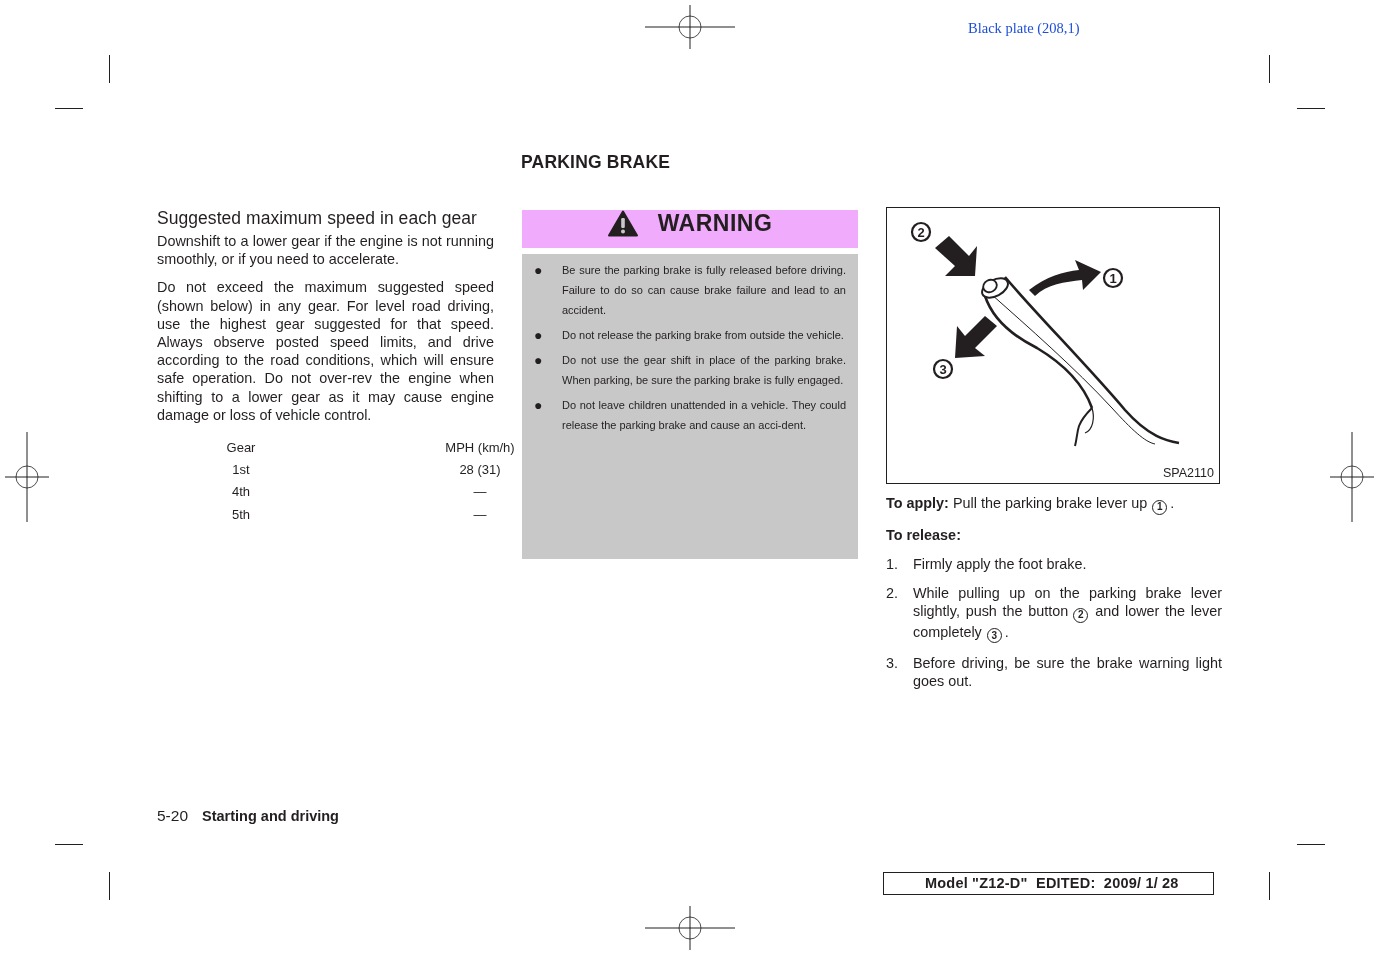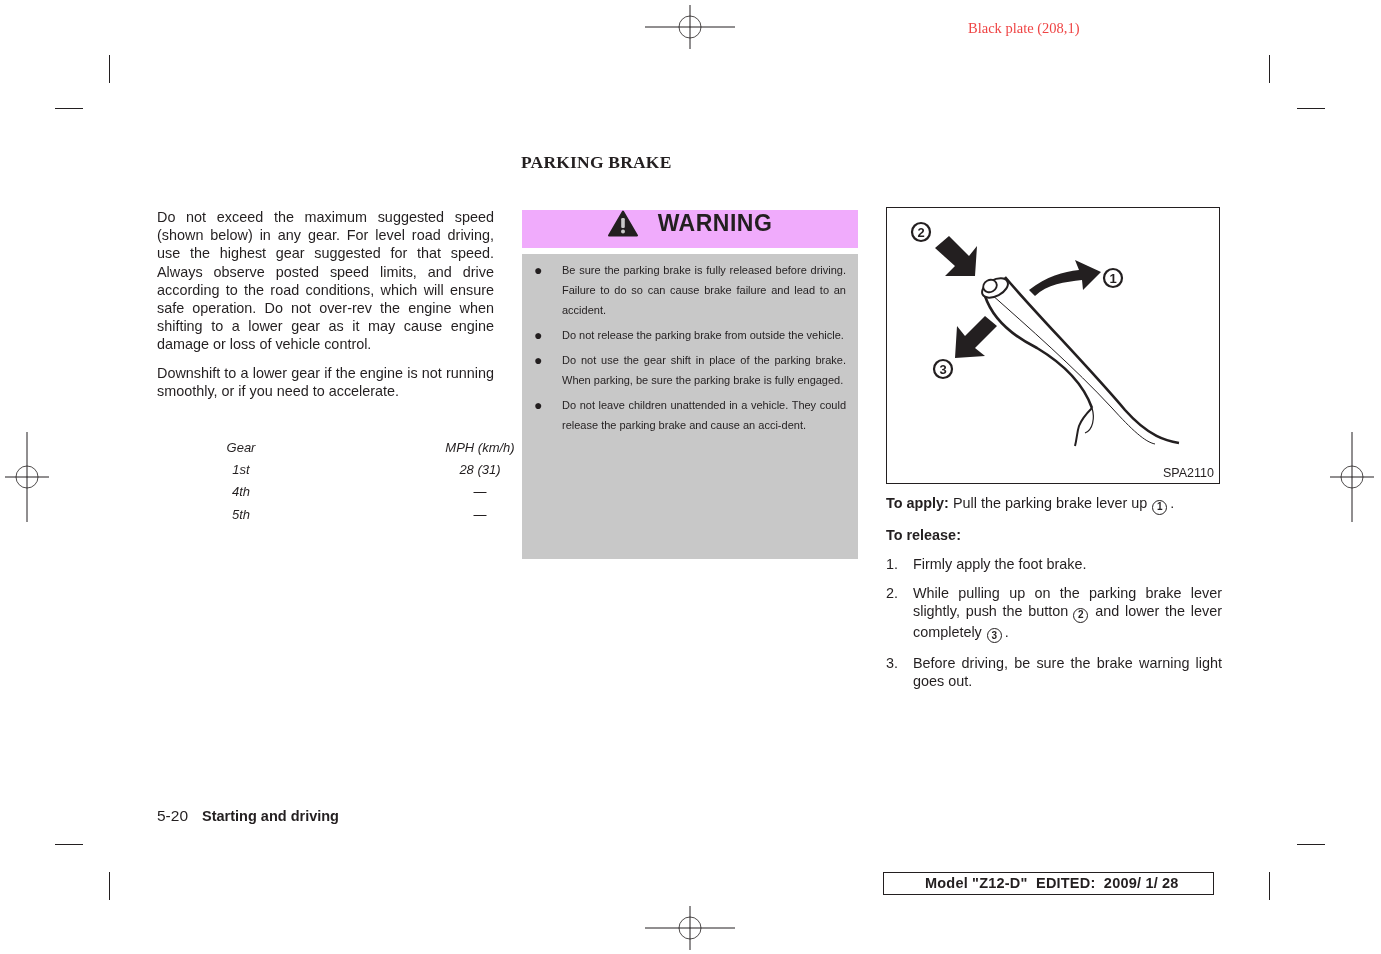--- a/index.html
+++ b/index.html
@@ -10,34 +10,34 @@
   }
   .abs { position: absolute; }
   .line { position: absolute; background: #231f20; }
 
   
   .reg { position: absolute; width: 26px; height: 26px; }
   .reg svg { display: block; }
 
   .plate {
     left: 968px; top: 20px; font-family: "Liberation Serif", "DejaVu Serif", serif;
-    font-size: 14.5px; color: #ef4444;
+    font-size: 14.5px; color: #1d4ed8;
   }
 
   
   .left { left: 157px; top: 208px; width: 337px; }
   .subhead { font-size: 17.5px; margin: 0 0 3px 0; letter-spacing: 0.05px; white-space: nowrap; }
   .para { font-size: 14.4px; line-height: 18.2px; text-align: justify; text-align-last: left; margin: 0 0 10px 0; }
-  .gear-table { position: absolute; left: 206px; top: 436px; border-collapse: collapse; font-size: 13px; font-style: italic; }
+  .gear-table { position: absolute; left: 206px; top: 436px; border-collapse: collapse; font-size: 13px; }
   .gear-table td, .gear-table th { font-weight: normal; padding: 0; height: 22.4px; text-align: center; }
   .gear-table .c1 { width: 70px; }
   .gear-table .c2 { width: 268px; padding-left: 70px; }
 
   
-  .section-title { left: 521px; top: 152px; font-size: 17.5px; font-weight: bold; letter-spacing: 0.2px; font-family: Liberation Serif, serif; }
+  .section-title { left: 521px; top: 152px; font-size: 17.5px; font-weight: bold; letter-spacing: 0.2px; }
   .warn-head {
     left: 522px; top: 210px; width: 336px; height: 38px; background: #f0abfc;
     display: flex; justify-content: center;
   }
   .warn-head .wtext { font-size: 23px; font-weight: bold; letter-spacing: 0.5px; margin-left: 20px; }
   .warn-body {
     left: 522px; top: 254px; width: 336px; height: 305px; background: #c8c8c8; box-sizing: border-box;
     padding: 6px 12px 0 11px;
   }
   .warn-item { display: flex; margin-bottom: 5px; }
@@ -103,22 +103,23 @@
 <div class="line" style="left:1269px;top:55px;width:1px;height:28px;"></div>
 <div class="line" style="left:1297px;top:108px;width:28px;height:1px;"></div>
 <div class="line" style="left:55px;top:844px;width:28px;height:1px;"></div>
 <div class="line" style="left:109px;top:872px;width:1px;height:28px;"></div>
 <div class="line" style="left:1297px;top:844px;width:28px;height:1px;"></div>
 <div class="line" style="left:1269px;top:872px;width:1px;height:28px;"></div>
 
 <div class="abs plate">Black plate (208,1)</div>
 
 <div class="abs left">
+  <div class="subhead">Suggested maximum speed in each gear</div>
+  <p class="para">Downshift to a lower gear if the engine is not running smoothly, or if you need to accelerate.</p>
   <p class="para">Do not exceed the maximum suggested speed (shown below) in any gear. For level road driving, use the highest gear suggested for that speed. Always observe posted speed limits, and drive according to the road conditions, which will ensure safe operation. Do not over-rev the engine when shifting to a lower gear as it may cause engine damage or loss of vehicle control.</p>
-  <p class="para">Downshift to a lower gear if the engine is not running smoothly, or if you need to accelerate.</p>
 </div>
 
 <table class="gear-table">
   <tbody>
       <tr>
     <th class="c1">Gear</th>
     <th class="c2">MPH (km/h)</th>
   </tr>
   <tr>
     <td class="c1">1st</td>

